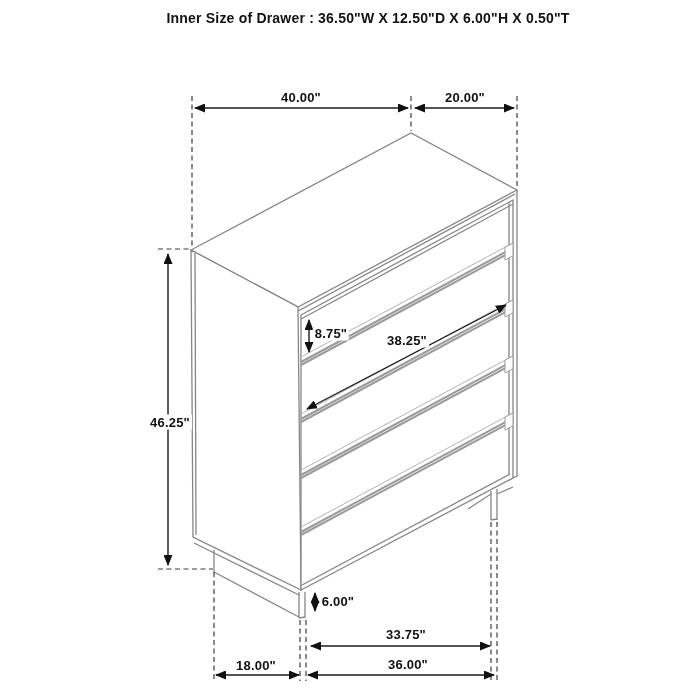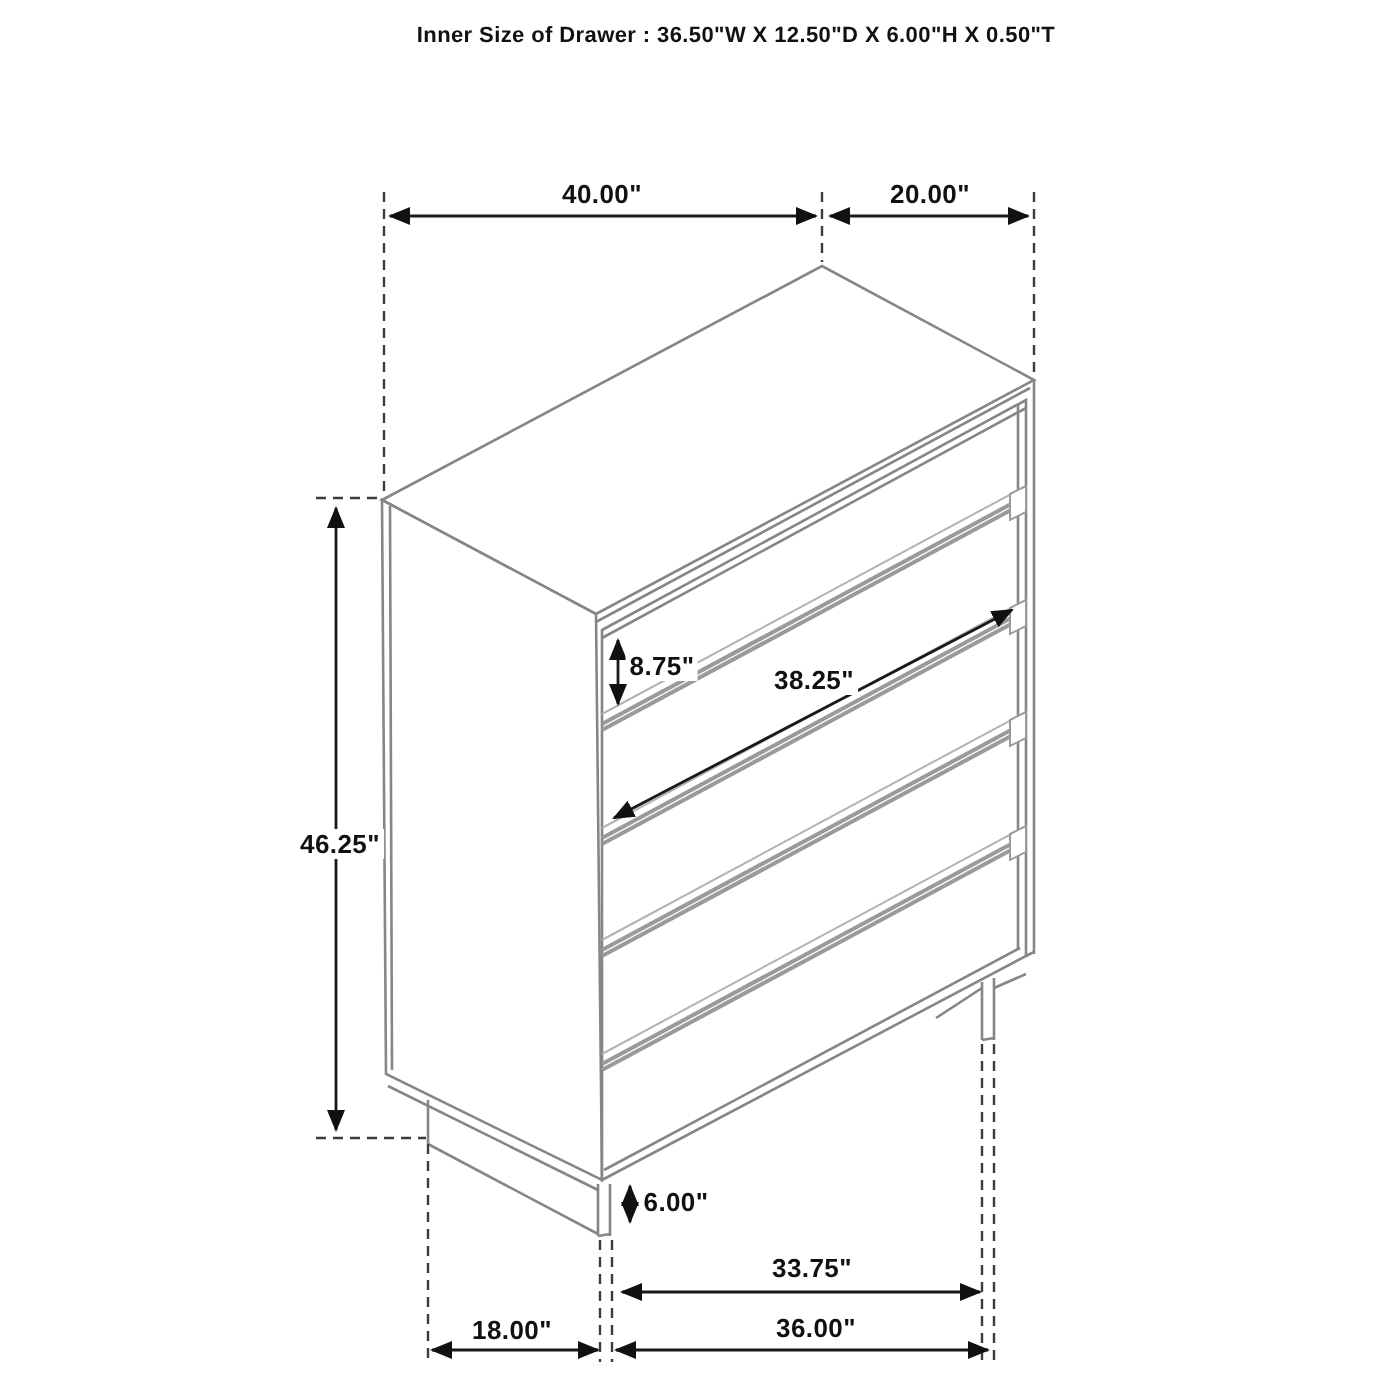--- a/index.html
+++ b/index.html
@@ -1,19 +1,19 @@
 <!DOCTYPE html>
 <html><head>
 <meta charset="utf-8">
 <style>
   html,body{margin:0;padding:0;background:#ffffff;}
   #canvas{position:relative;width:700px;height:700px;background:#ffffff;overflow:hidden;
           font-family:"Liberation Sans",sans-serif;}
   .title{position:absolute;left:368px;top:18px;transform:translate(-50%,-50%);
-         font-weight:bold;font-size:11px;color:#111;white-space:nowrap;letter-spacing:.2px;}
+         font-weight:bold;font-size:14px;color:#111;white-space:nowrap;letter-spacing:.2px;}
   .dim-label{position:absolute;transform:translate(-50%,-50%);font-weight:bold;font-size:13px;
              color:#111;background:#fff;padding:0 2px;white-space:nowrap;letter-spacing:.2px;}
   svg{position:absolute;left:0;top:0;}
 </style>
 </head>
 <body>
 
 <div id="canvas">
 
   <svg width="700" height="700" viewBox="0 0 700 700">

